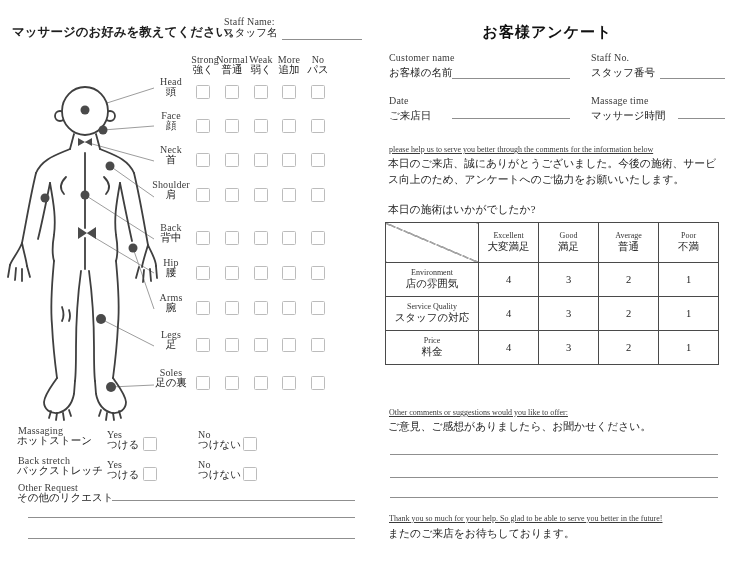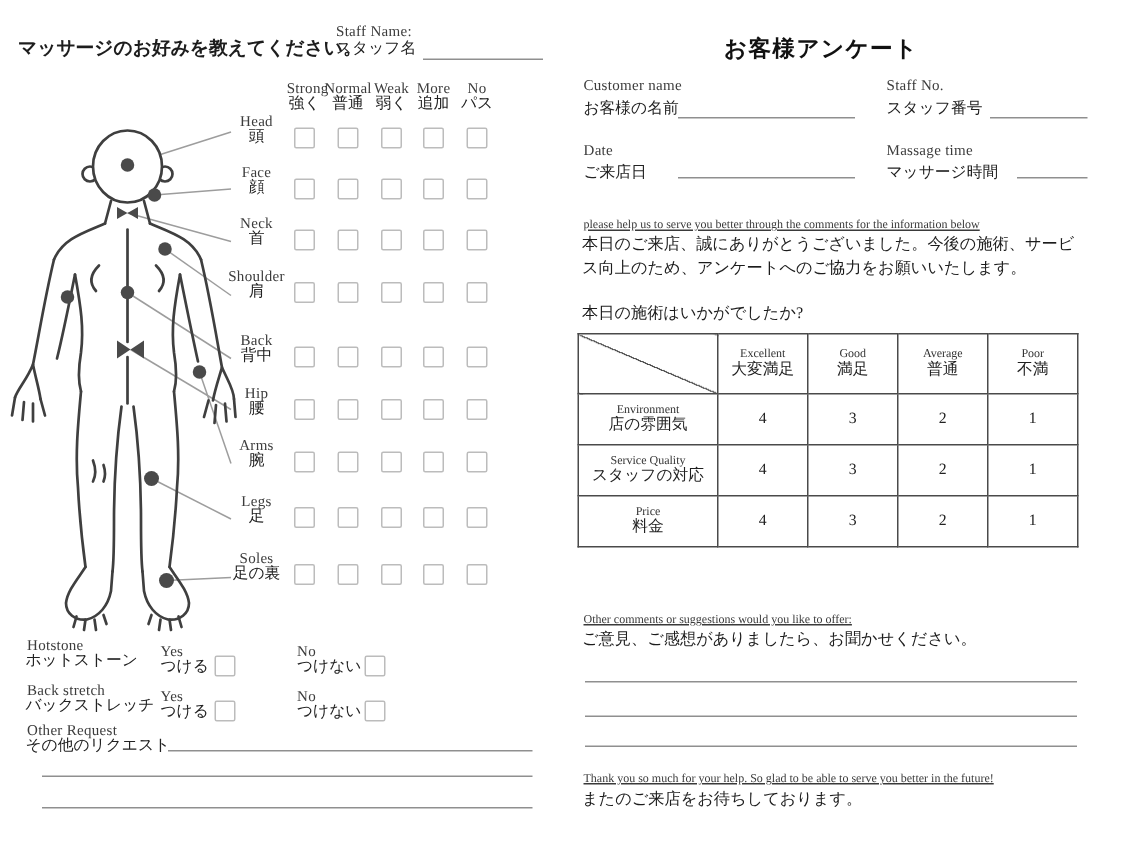--- a/index.html
+++ b/index.html
@@ -175,21 +175,21 @@
         <div class="abs en-tiny center" style="left: 145px; top: 367px; width: 52px;">Soles</div>
         <div class="abs jp center" style="left: 145px; top: 376px; width: 52px; text-align: center;">足の裏</div>
         <div class="checkbox" style="left: 196px; top: 376px;"></div>
         <div class="checkbox" style="left: 225px; top: 376px;"></div>
         <div class="checkbox" style="left: 254px; top: 376px;"></div>
         <div class="checkbox" style="left: 282px; top: 376px;"></div>
         <div class="checkbox" style="left: 311px; top: 376px;"></div>
       </div>
 
     <div id="options">
-        <div class="abs en-tiny" style="left: 18px; top: 425px;">Hotstone</div>
+        <div class="abs en-tiny" style="left: 18px; top: 425px;">Massaging</div>
         <div class="abs jp" style="left: 17px; top: 434px;">ホットストーン</div>
         <div class="abs en-tiny" style="left: 107px; top: 429px;">Yes</div>
         <div class="abs jp" style="left: 107px; top: 438px;">つける</div>
         <div class="checkbox" style="left: 143px; top: 437px;"></div>
         <div class="abs en-tiny" style="left: 198px; top: 429px;">No</div>
         <div class="abs jp" style="left: 198px; top: 438px;">つけない</div>
         <div class="checkbox" style="left: 243px; top: 437px;"></div>
         <div class="abs en-tiny" style="left: 18px; top: 455px;">Back stretch</div>
         <div class="abs jp" style="left: 17px; top: 464px;">バックストレッチ</div>
         <div class="abs en-tiny" style="left: 107px; top: 459px;">Yes</div>

